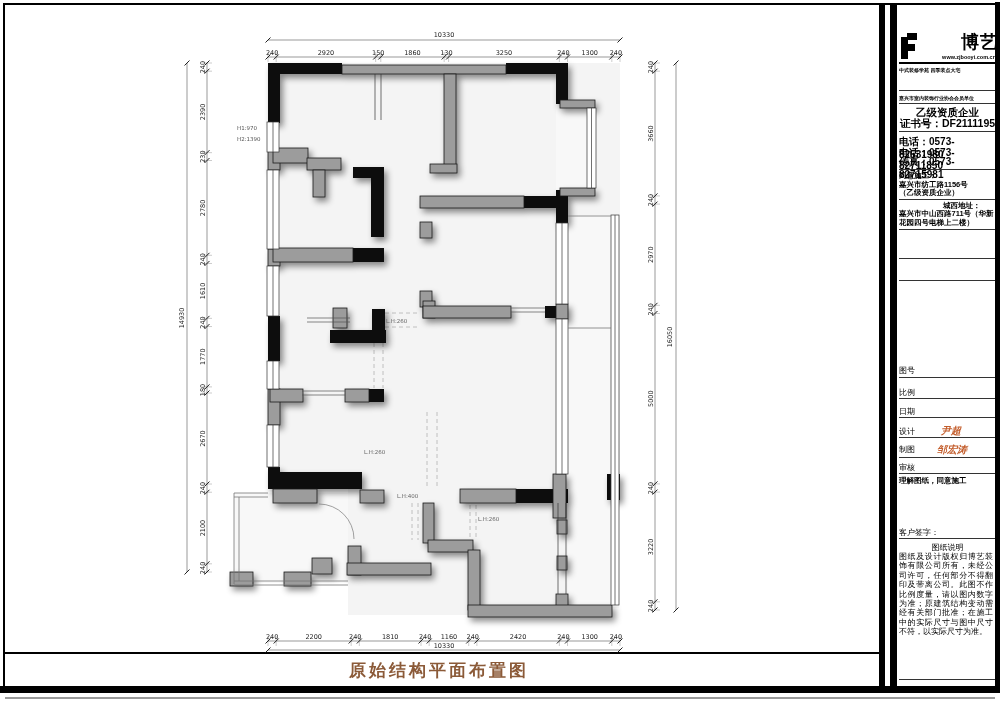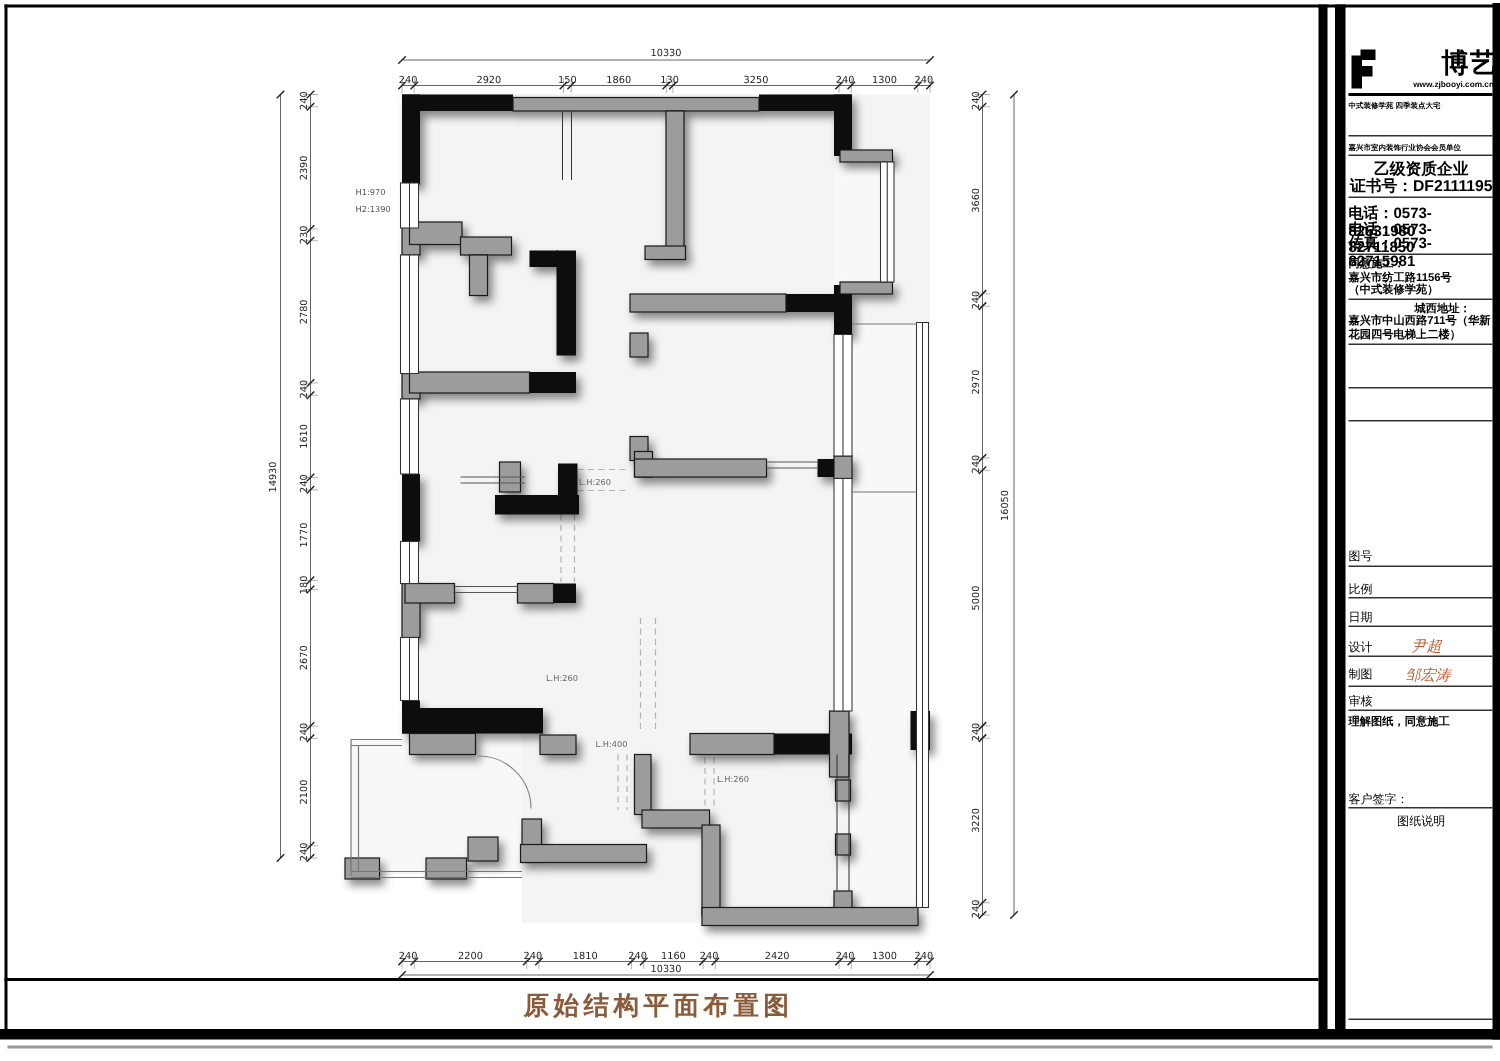--- a/index.html
+++ b/index.html
@@ -29,21 +29,21 @@
   
   #title-block{left:899px;top:0;width:97px;height:707px;position:absolute;font-family:"Liberation Sans","DejaVu Sans",sans-serif;color:#000;}
   .tb{position:absolute;left:0;width:97px;}
   .rule{position:absolute;left:0;width:96px;height:1px;background:#333;}
   .rule2{position:absolute;left:0;width:96px;height:2px;background:#000;}
   .big{font-size:10.5px;font-weight:bold;text-align:center;}
   .phone{font-size:10px;font-weight:bold;letter-spacing:0;}
   .addr{font-size:7.5px;font-weight:bold;line-height:8.6px;}
   .small-bold{font-size:5px;font-weight:bold;}
   .field{font-size:8px;font-weight:normal;}
-  .script{font-family:"DejaVu Serif","Liberation Serif",serif;font-style:italic;color:#c45f2e;font-size:10px;font-weight:normal;}
+  .script{font-family:"DejaVu Serif","Liberation Serif",serif;font-style:italic;color:#c45f2e;font-size:10px;font-weight:bold;}
   .notes{font-size:8px;line-height:9.4px;text-align:justify;}
   .company{font-size:18px;font-weight:bold;letter-spacing:1px;font-family:"DejaVu Sans",sans-serif;}
   .website{font-size:5.5px;font-weight:bold;}
   #drawing-title{position:absolute;left:0;top:659px;width:878px;text-align:center;font-size:17px;font-weight:bold;color:#8b5a38;letter-spacing:3px;}
 </style>
 </head>
 <body>
 
 <div class="frame" style="left:3px;top:3px;width:993px;height:2px;"></div>
 <div class="frame" style="left:3px;top:3px;width:2px;height:684px;"></div>
@@ -395,21 +395,21 @@
   <div class="rule" style="top:103px;"></div>
   <div class="tb big" style="top:106px;">乙级资质企业</div>
   <div class="tb big" style="top:117px;">证书号：DF2111195</div>
   <div class="rule" style="top:131px;"></div>
   <div class="tb phone" style="top:135px;">电话：0573-82531980</div>
   <div class="tb phone" style="top:146px;">电话：0573-82711850</div>
   <div class="tb phone" style="top:155px;">传真：0573-82715981</div>
   <div class="rule" style="top:169px;"></div>
   <div class="tb addr" style="top:172px;">同意施工：</div>
   <div class="tb addr" style="top:181px;">嘉兴市纺工路1156号</div>
-  <div class="tb addr" style="top:189px;">（中式装修学苑）</div>
+  <div class="tb addr" style="top:189px;">（乙级资质企业）</div>
   <div class="rule" style="top:199px;"></div>
   <div class="tb addr" style="top:202px;padding-left:44px;">城西地址：</div>
   <div class="tb addr" style="top:210px;">嘉兴市中山西路711号（华新花园四号电梯上二楼）</div>
   <div class="rule" style="top:229px;"></div>
   <div class="rule" style="top:258px;"></div>
   <div class="rule" style="top:280px;"></div>
 
   <div class="tb field" style="top:365px;">图号</div>
   <div class="rule" style="top:377px;"></div>
   <div class="tb field" style="top:387px;">比例</div>
@@ -421,14 +421,15 @@
   <div class="rule" style="top:437px;"></div>
   <div class="tb field" style="top:444px;">制图</div>
   <div class="tb script" style="top:443px;left:38px;width:59px;">邹宏涛</div>
   <div class="rule" style="top:457px;"></div>
   <div class="tb field" style="top:462px;">审核</div>
   <div class="rule" style="top:473px;"></div>
   <div class="tb addr" style="top:477px;">理解图纸，同意施工</div>
   <div class="tb field" style="top:527px;">客户签字：</div>
   <div class="rule" style="top:538px;"></div>
   <div class="tb field" style="top:542px;text-align:center;">图纸说明</div>
+  <div class="tb notes" style="top:552px;width:94px;">图纸及设计版权归博艺装饰有限公司所有，未经公司许可，任何部分不得翻印及带离公司。此图不作比例度量，请以图内数字为准；原建筑结构变动需经有关部门批准；在施工中的实际尺寸与图中尺寸不符，以实际尺寸为准。</div>
   <div class="rule" style="top:679px;"></div>
 </div>
 
 </body></html>

